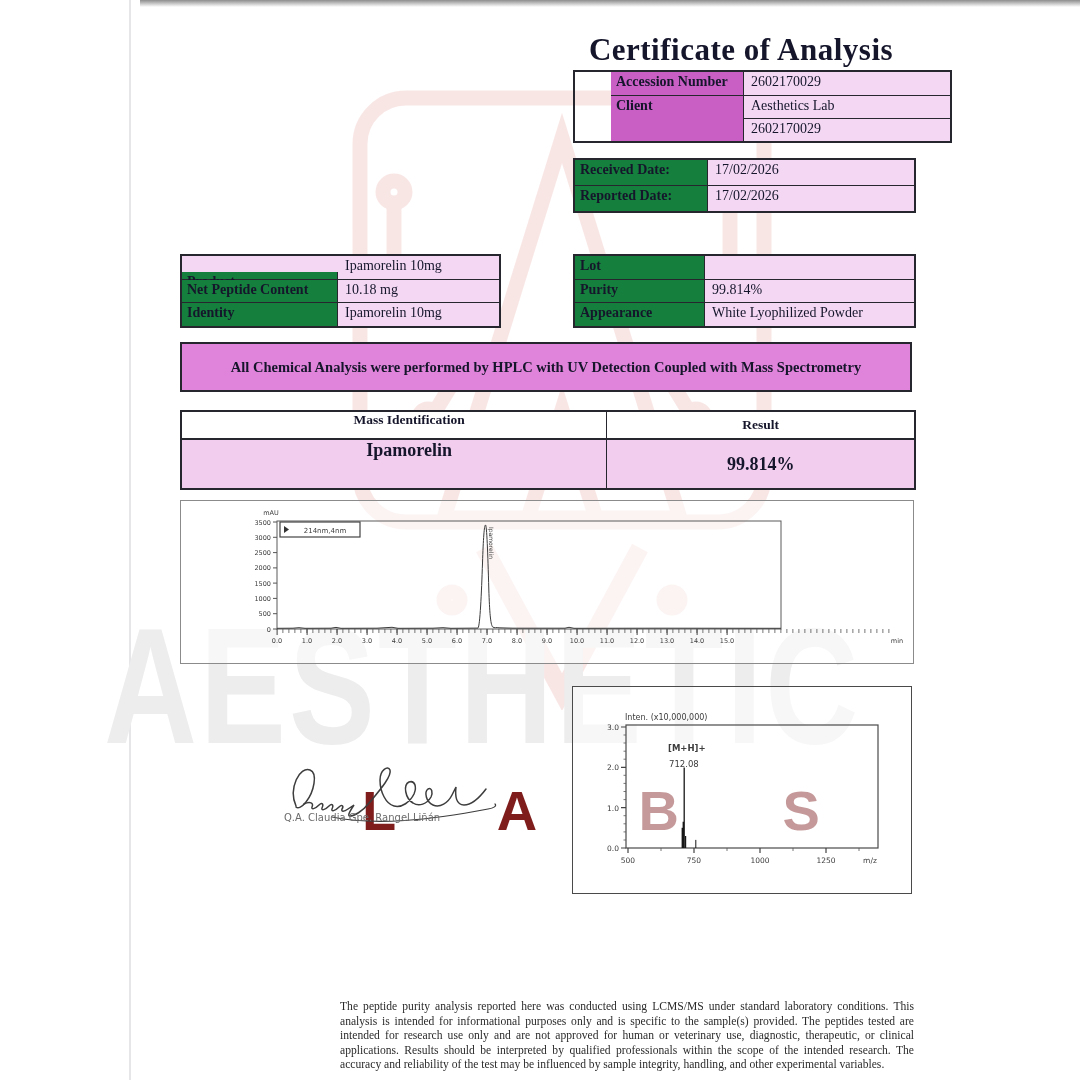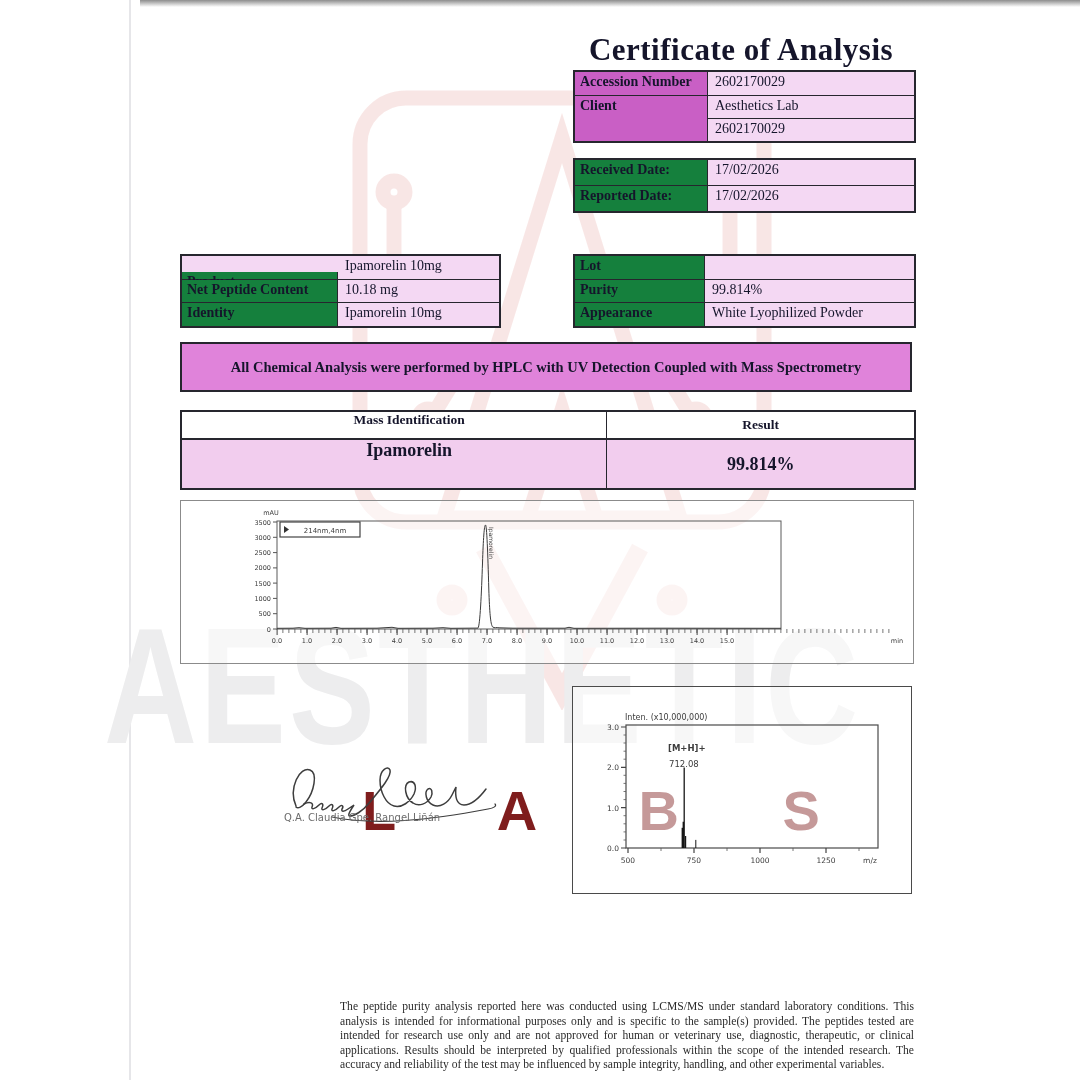--- a/index.html
+++ b/index.html
@@ -28,21 +28,21 @@
   .crow{display:flex;}
   .crow + .crow{border-top:1.6px solid #26262e;}
   .clabel{background:#15803d;font-weight:bold;border-right:1.6px solid #26262e;
           padding:2px 4px 0 5px;font-size:14px;box-sizing:border-box;}
   .cvalue{background:#f4d8f3;padding:2px 4px 0 7px;font-size:14px;flex:1;box-sizing:border-box;}
   .h23 .crow{height:22.5px;}
   .h25 .crow{height:25px;}
 
   
   .acc-grid{position:absolute;left:573px;top:70px;width:339px;border:2px solid #26262e;
-            display:grid;grid-template-columns:133px 1fr;grid-template-rows:23px 23px 23px;z-index:2;}
+            display:grid;grid-template-columns:133px 1fr;grid-template-rows:23px 23px 23px;z-index:2;padding-left:36px;}
   .acc-grid .gl{background:#c95fc5;font-weight:bold;font-size:14px;padding:2px 4px 0 5px;
                 border-right:1.6px solid #26262e;box-sizing:border-box;}
   .acc-grid .gv{background:#f4d8f3;font-size:14px;padding:2px 4px 0 7px;box-sizing:border-box;}
   .acc-grid .bt{border-top:1.6px solid #26262e;}
 
   .banner{position:absolute;left:180px;top:342px;width:732px;height:50px;background:#e083da;
           border:2px solid #26262e;display:flex;align-items:center;justify-content:center;
           font-weight:bold;font-size:14.5px;text-align:right;z-index:2;box-sizing:border-box;}
 
   .mass-table{position:absolute;left:180px;top:410px;width:732px;border:2px solid #26262e;z-index:2;}

